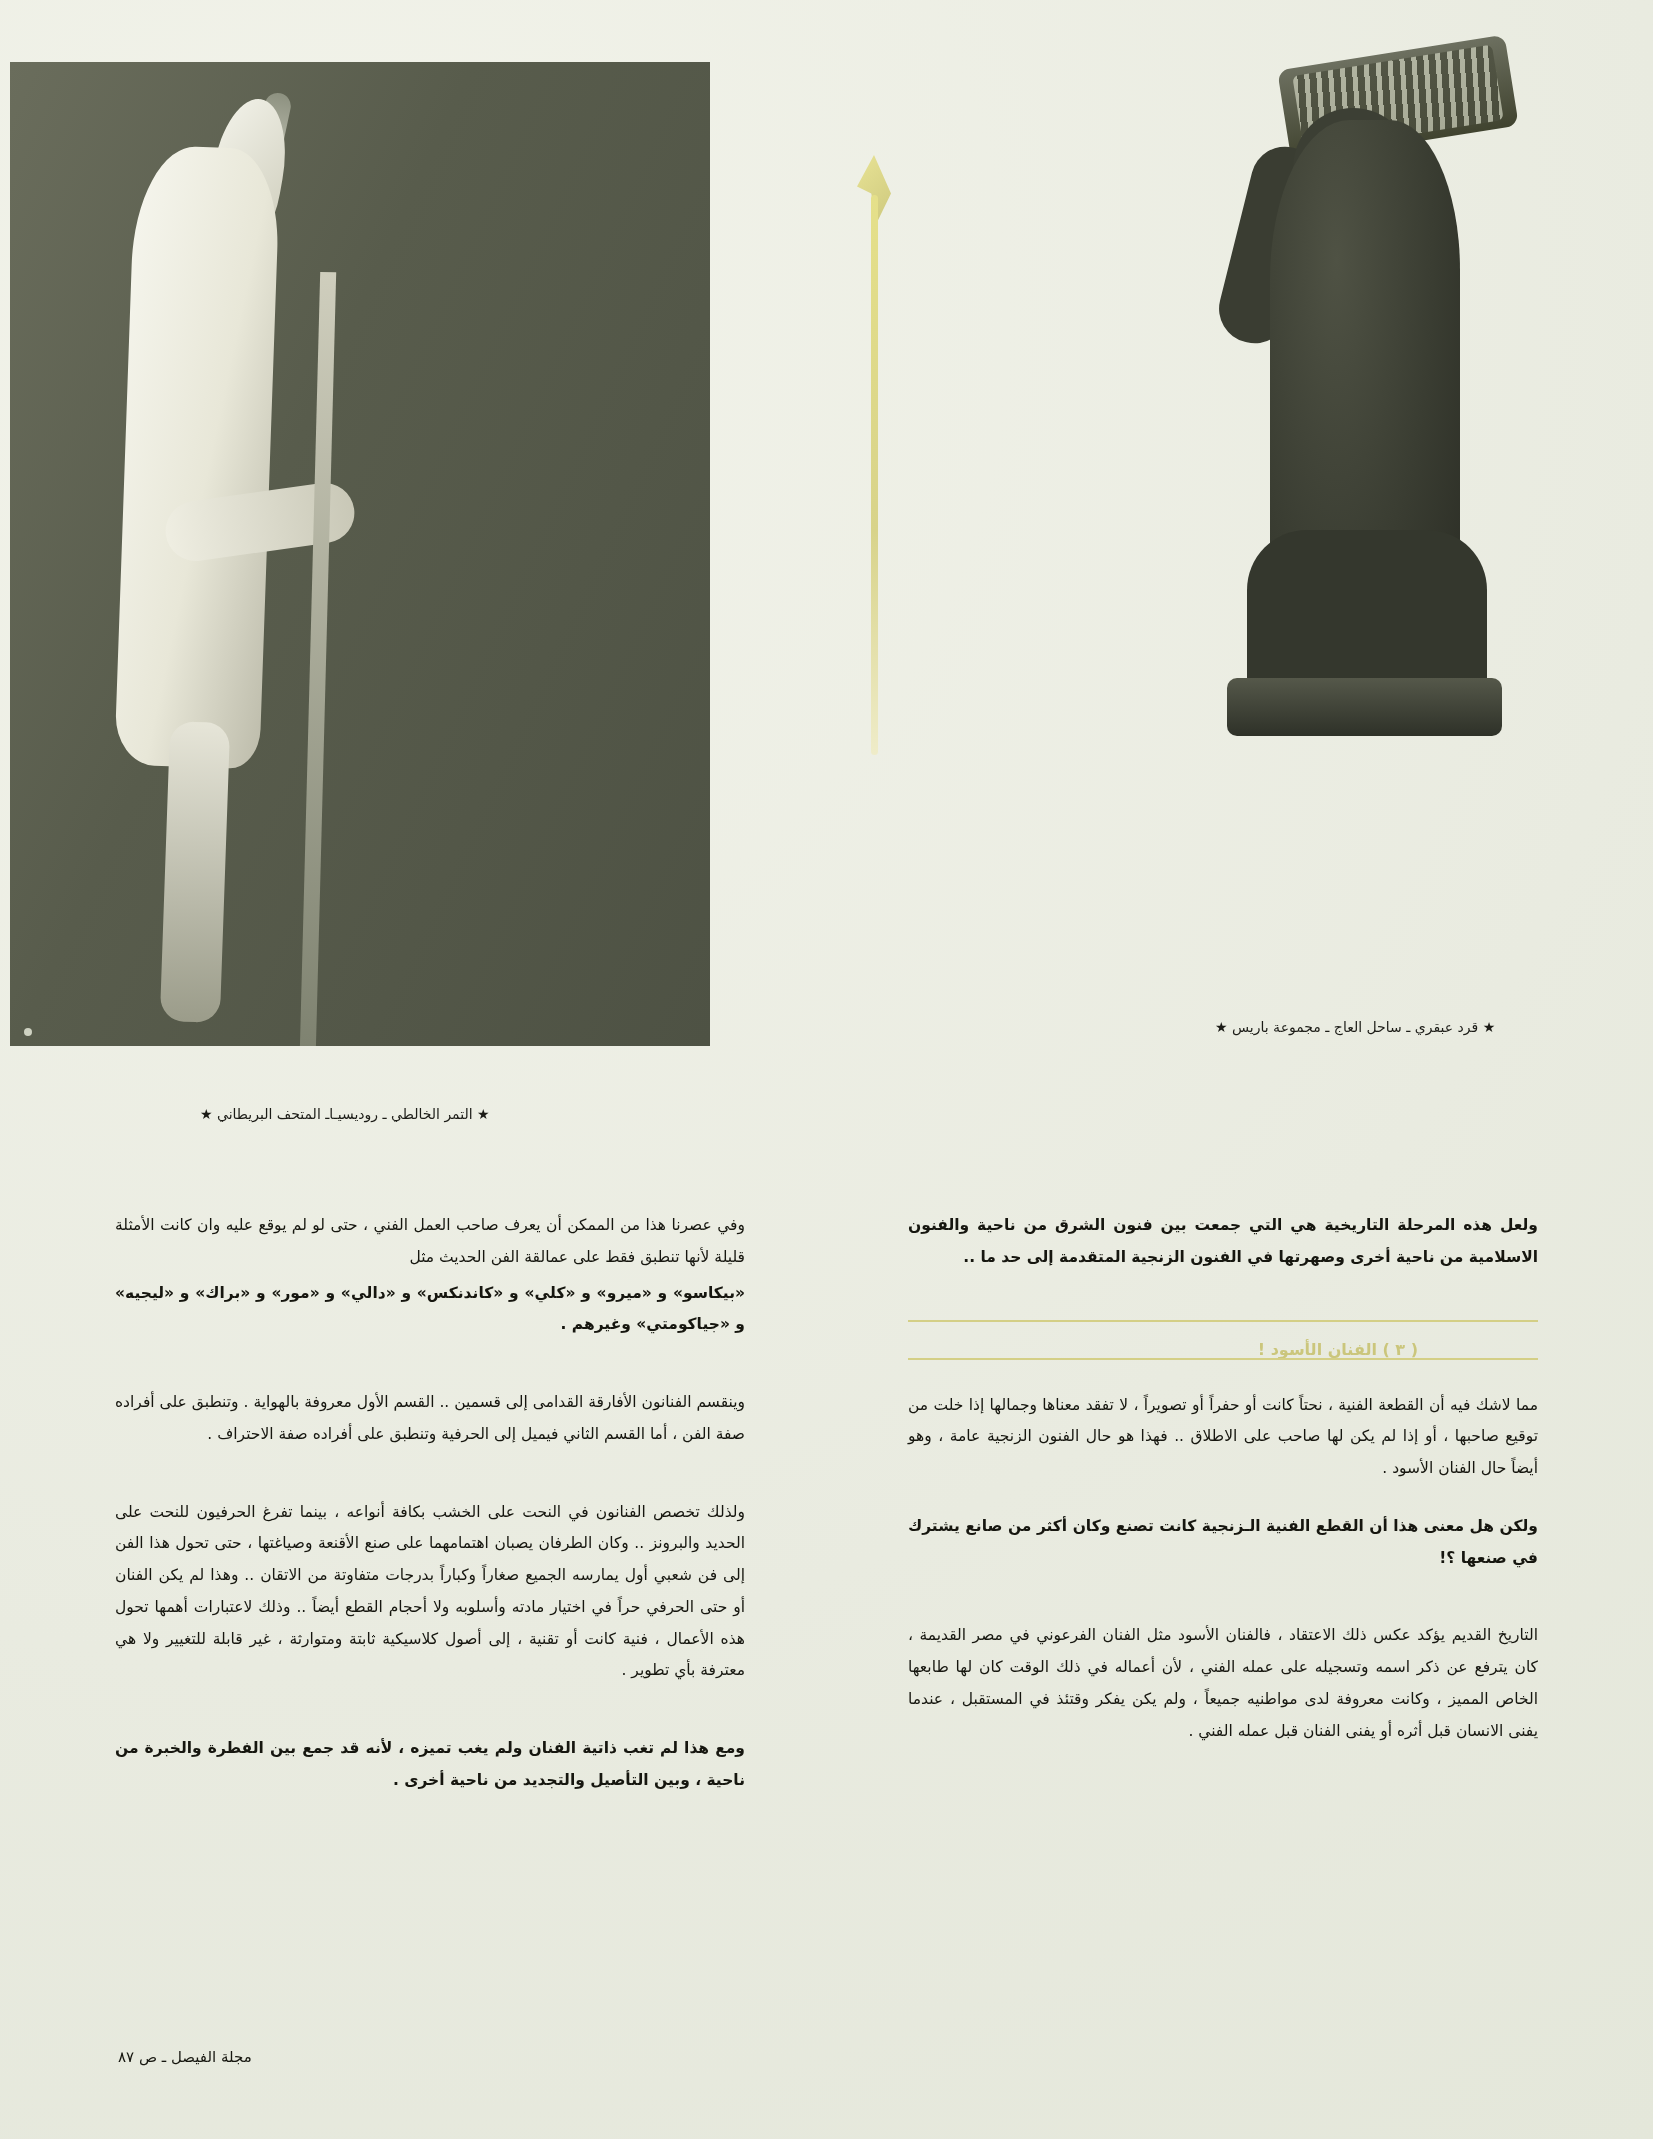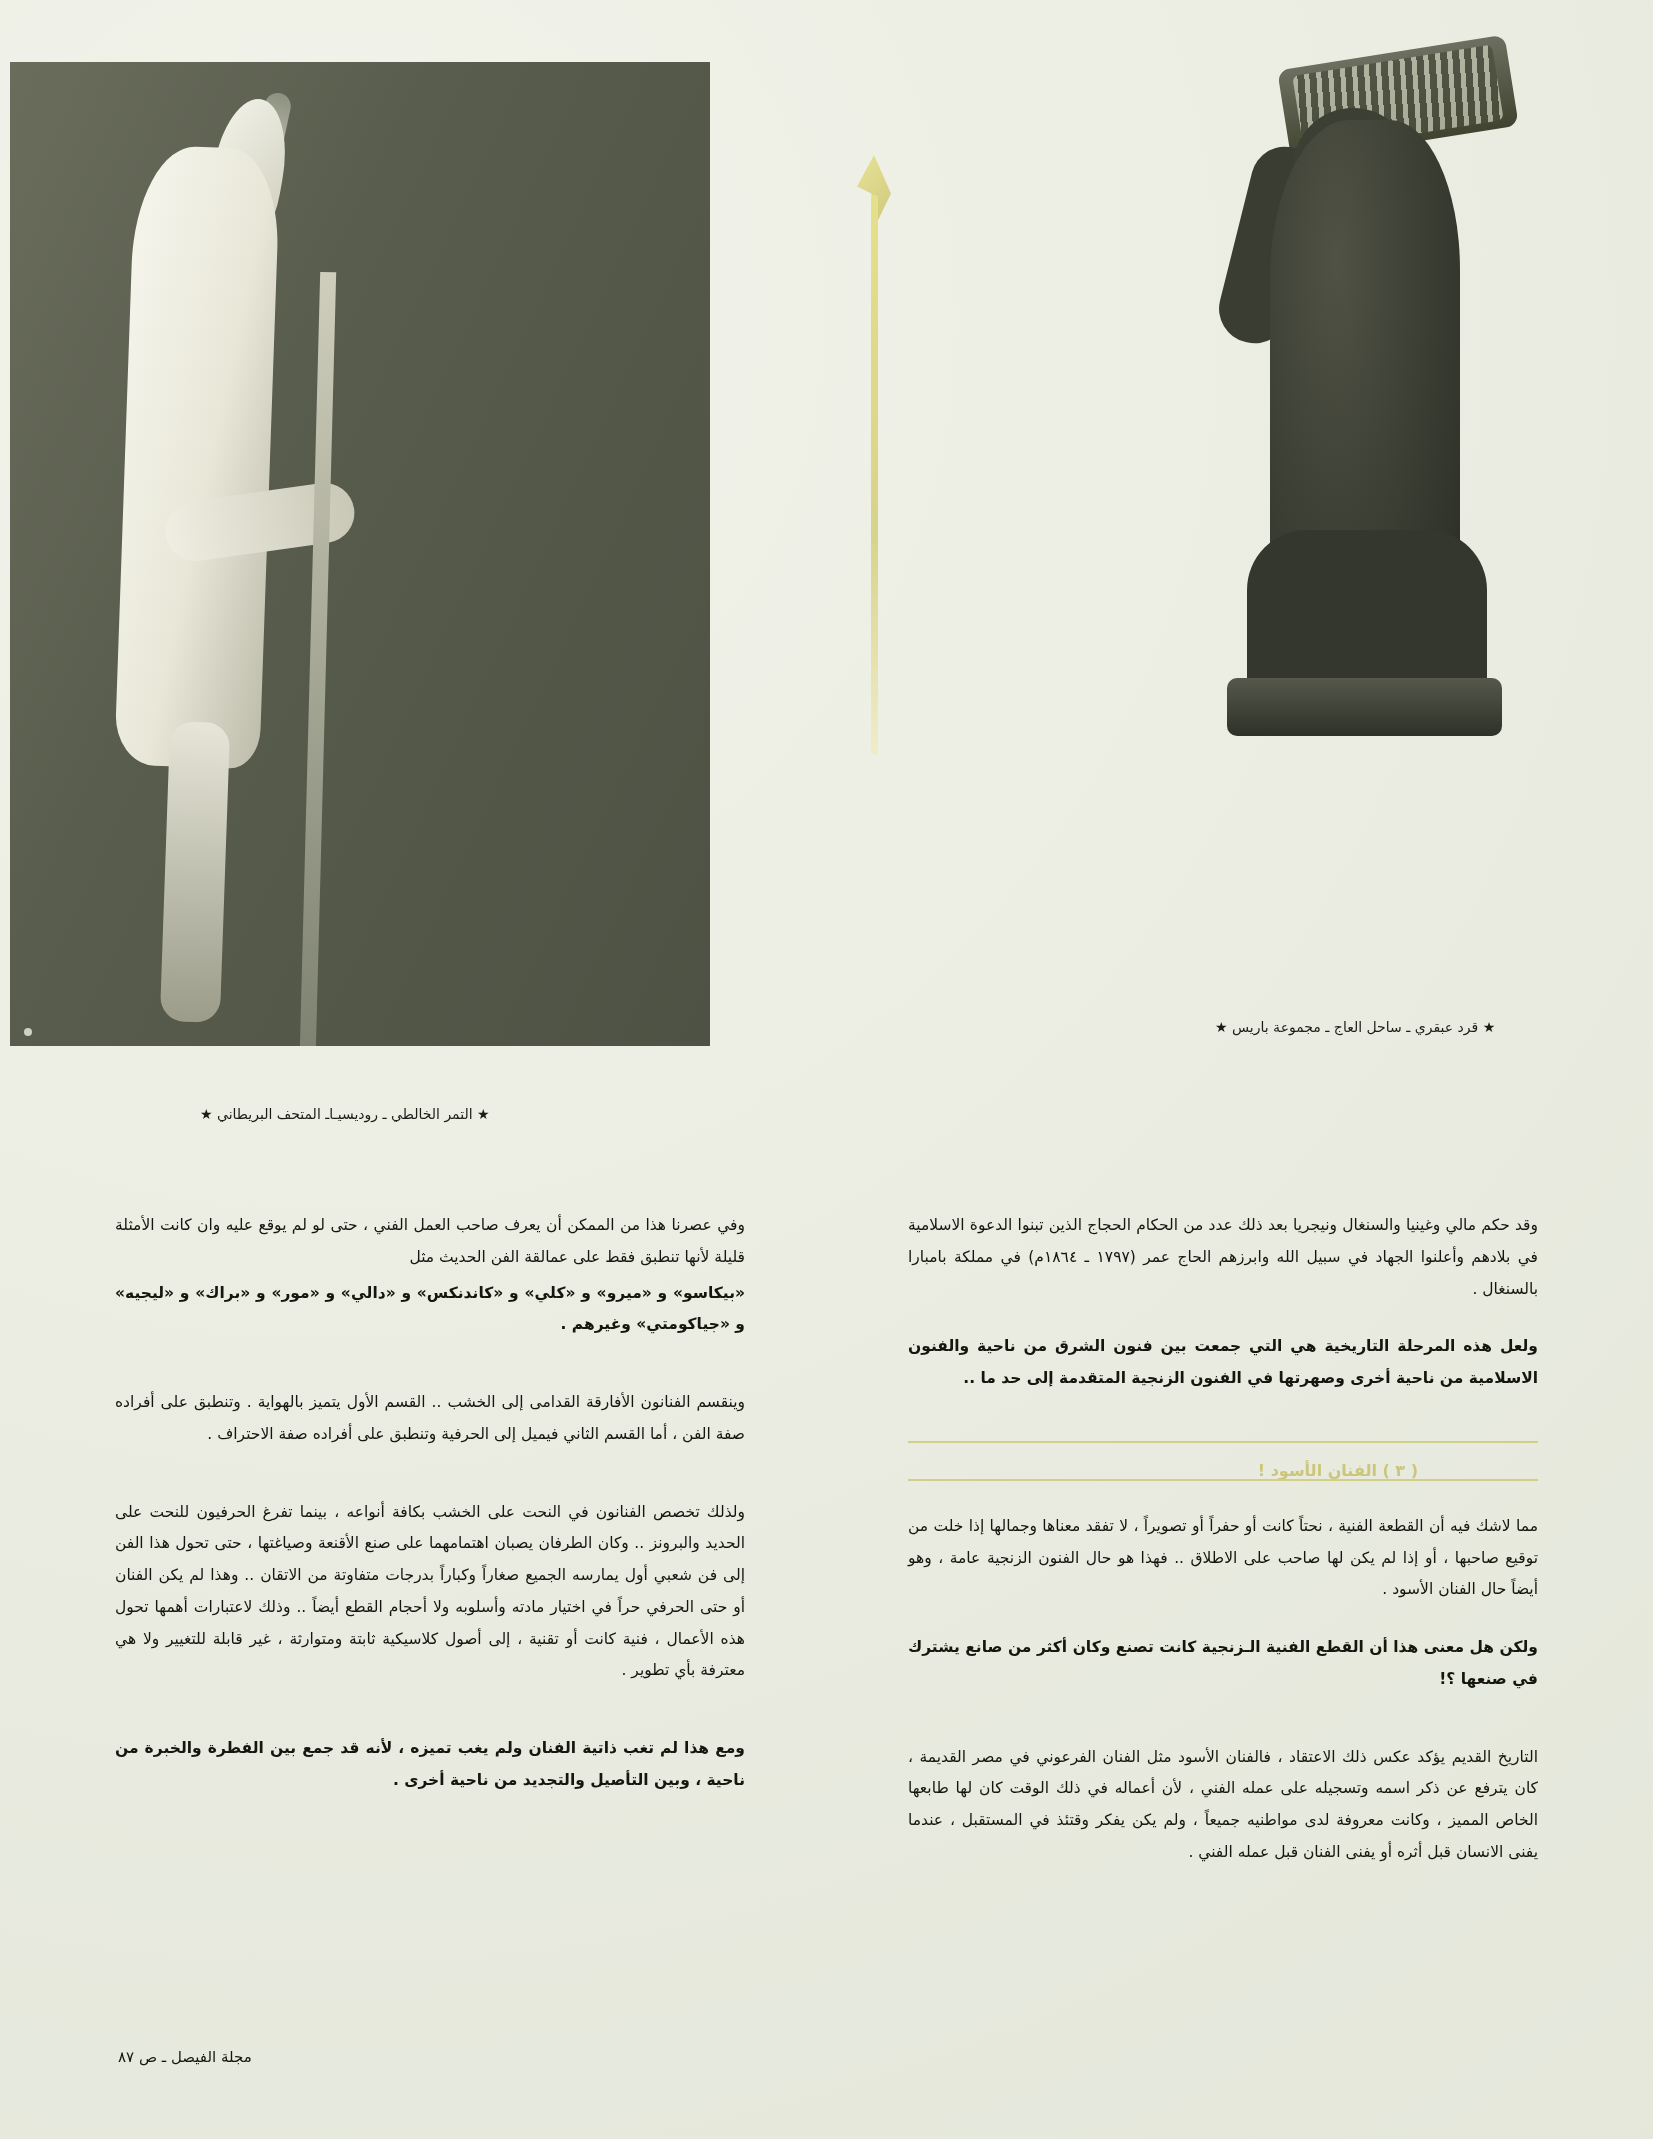--- a/index.html
+++ b/index.html
@@ -316,37 +316,36 @@
     <div class="pr-head"></div>
     <div class="pr-body"></div>
     <div class="pr-legs"></div>
     <div class="pr-base"></div>
   </div>
 
   <div class="caption caption-left">★ التمر الخالطي ـ روديسيـاـ المتحف البريطاني ★</div>
   <div class="caption caption-right">★ قرد عبقري ـ ساحل العاج ـ مجموعة باريس ★</div>
 
   <div class="col col-right">
-    <p>وقد حكم مالي وغينيا والسنغال ونيجريا بعد ذلك عدد من الحكام الحجاج الذين تبنوا الدعوة الاسلامية في بلادهم وأعلنوا الجهاد في سبيل الله وابرزهم الحاج عمر (١٧٩٧ ـ ١٨٦٤م) في مملكة بامبارا بالسنغال .</p>
     <p class="p-bold p-gap">ولعل هذه المرحلة التاريخية هي التي جمعت بين فنون الشرق من ناحية والفنون الاسلامية من ناحية أخرى وصهرتها في الفنون الزنجية المتقدمة إلى حد ما ..</p>
 
     <div class="section-head">
       <div class="rule-top"></div>
       <div class="head-text">( ٣ ) الفنان الأسود !</div>
       <div class="rule-bot"></div>
     </div>
 
     <p>مما لاشك فيه أن القطعة الفنية ، نحتاً كانت أو حفراً أو تصويراً ، لا تفقد معناها وجمالها إذا خلت من توقيع صاحبها ، أو إذا لم يكن لها صاحب على الاطلاق .. فهذا هو حال الفنون الزنجية عامة ، وهو أيضاً حال الفنان الأسود .</p>
     <p class="p-bold p-gap">ولكن هل معنى هذا أن القطع الفنية الـزنجية كانت تصنع وكان أكثر من صانع يشترك في صنعها ؟!</p>
     <p>التاريخ القديم يؤكد عكس ذلك الاعتقاد ، فالفنان الأسود مثل الفنان الفرعوني في مصر القديمة ، كان يترفع عن ذكر اسمه وتسجيله على عمله الفني ، لأن أعماله في ذلك الوقت كان لها طابعها الخاص المميز ، وكانت معروفة لدى مواطنيه جميعاً ، ولم يكن يفكر وقتئذ في المستقبل ، عندما يفنى الانسان قبل أثره أو يفنى الفنان قبل عمله الفني .</p>
   </div>
 
   <div class="col col-left">
     <p style="margin-bottom:4px">وفي عصرنا هذا من الممكن أن يعرف صاحب العمل الفني ، حتى لو لم يوقع عليه وان كانت الأمثلة قليلة لأنها تنطبق فقط على عمالقة الفن الحديث مثل</p>
     <p class="p-bold p-gap">«بيكاسو» و «ميرو» و «كلي» و «كاندنكس» و «دالي» و «مور» و «براك» و «ليجيه» و «جياكومتي» وغيرهم .</p>
-    <p class="p-gap">وينقسم الفنانون الأفارقة القدامى إلى الخشب .. القسم الأول يتميز بالهواية . وتنطبق على أفراده صفة الفن ، أما القسم الثاني فيميل إلى الحرفية وتنطبق على أفراده صفة الاحتراف .</p>
+    <p class="p-gap">وينقسم الفنانون الأفارقة القدامى إلى قسمين .. القسم الأول معروفة بالهواية . وتنطبق على أفراده صفة الفن ، أما القسم الثاني فيميل إلى الحرفية وتنطبق على أفراده صفة الاحتراف .</p>
     <p class="p-gap">ولذلك تخصص الفنانون في النحت على الخشب بكافة أنواعه ، بينما تفرغ الحرفيون للنحت على الحديد والبرونز .. وكان الطرفان يصبان اهتمامهما على صنع الأقنعة وصياغتها ، حتى تحول هذا الفن إلى فن شعبي أول يمارسه الجميع صغاراً وكباراً بدرجات متفاوتة من الاتقان .. وهذا لم يكن الفنان أو حتى الحرفي حراً في اختيار مادته وأسلوبه ولا أحجام القطع أيضاً .. وذلك لاعتبارات أهمها تحول هذه الأعمال ، فنية كانت أو تقنية ، إلى أصول كلاسيكية ثابتة ومتوارثة ، غير قابلة للتغيير ولا هي معترفة بأي تطوير .</p>
     <p class="p-bold">ومع هذا لم تغب ذاتية الفنان ولم يغب تميزه ، لأنه قد جمع بين الفطرة والخبرة من ناحية ، وبين التأصيل والتجديد من ناحية أخرى .</p>
   </div>
 
   <div class="footer">مجلة الفيصل ـ ص ٨٧</div>
 
 </div>
 
 </body></html>

